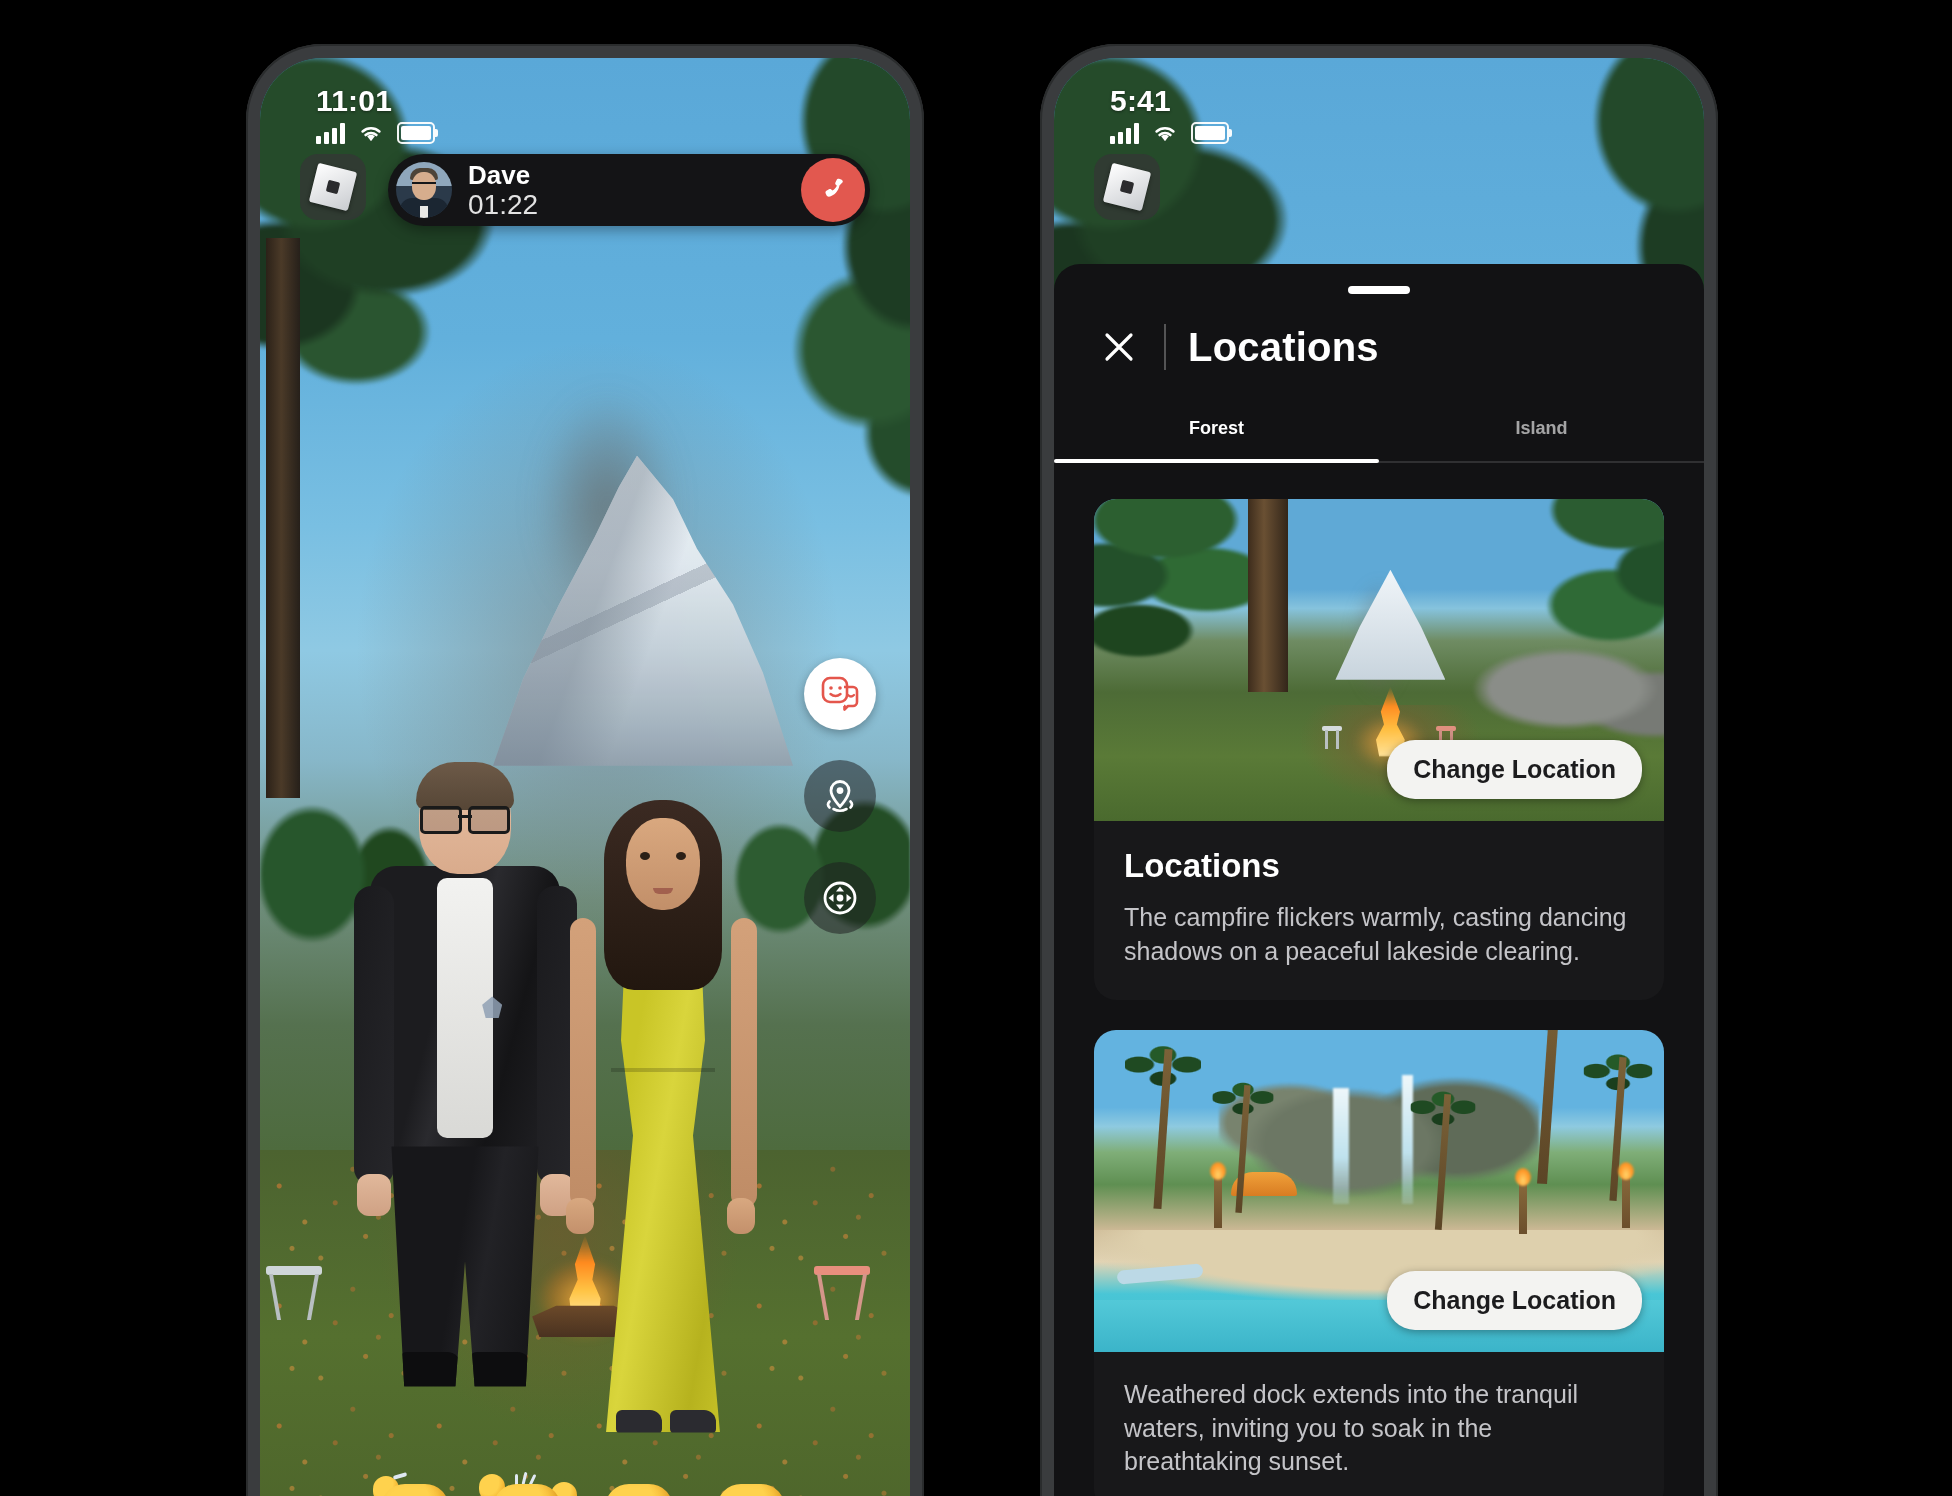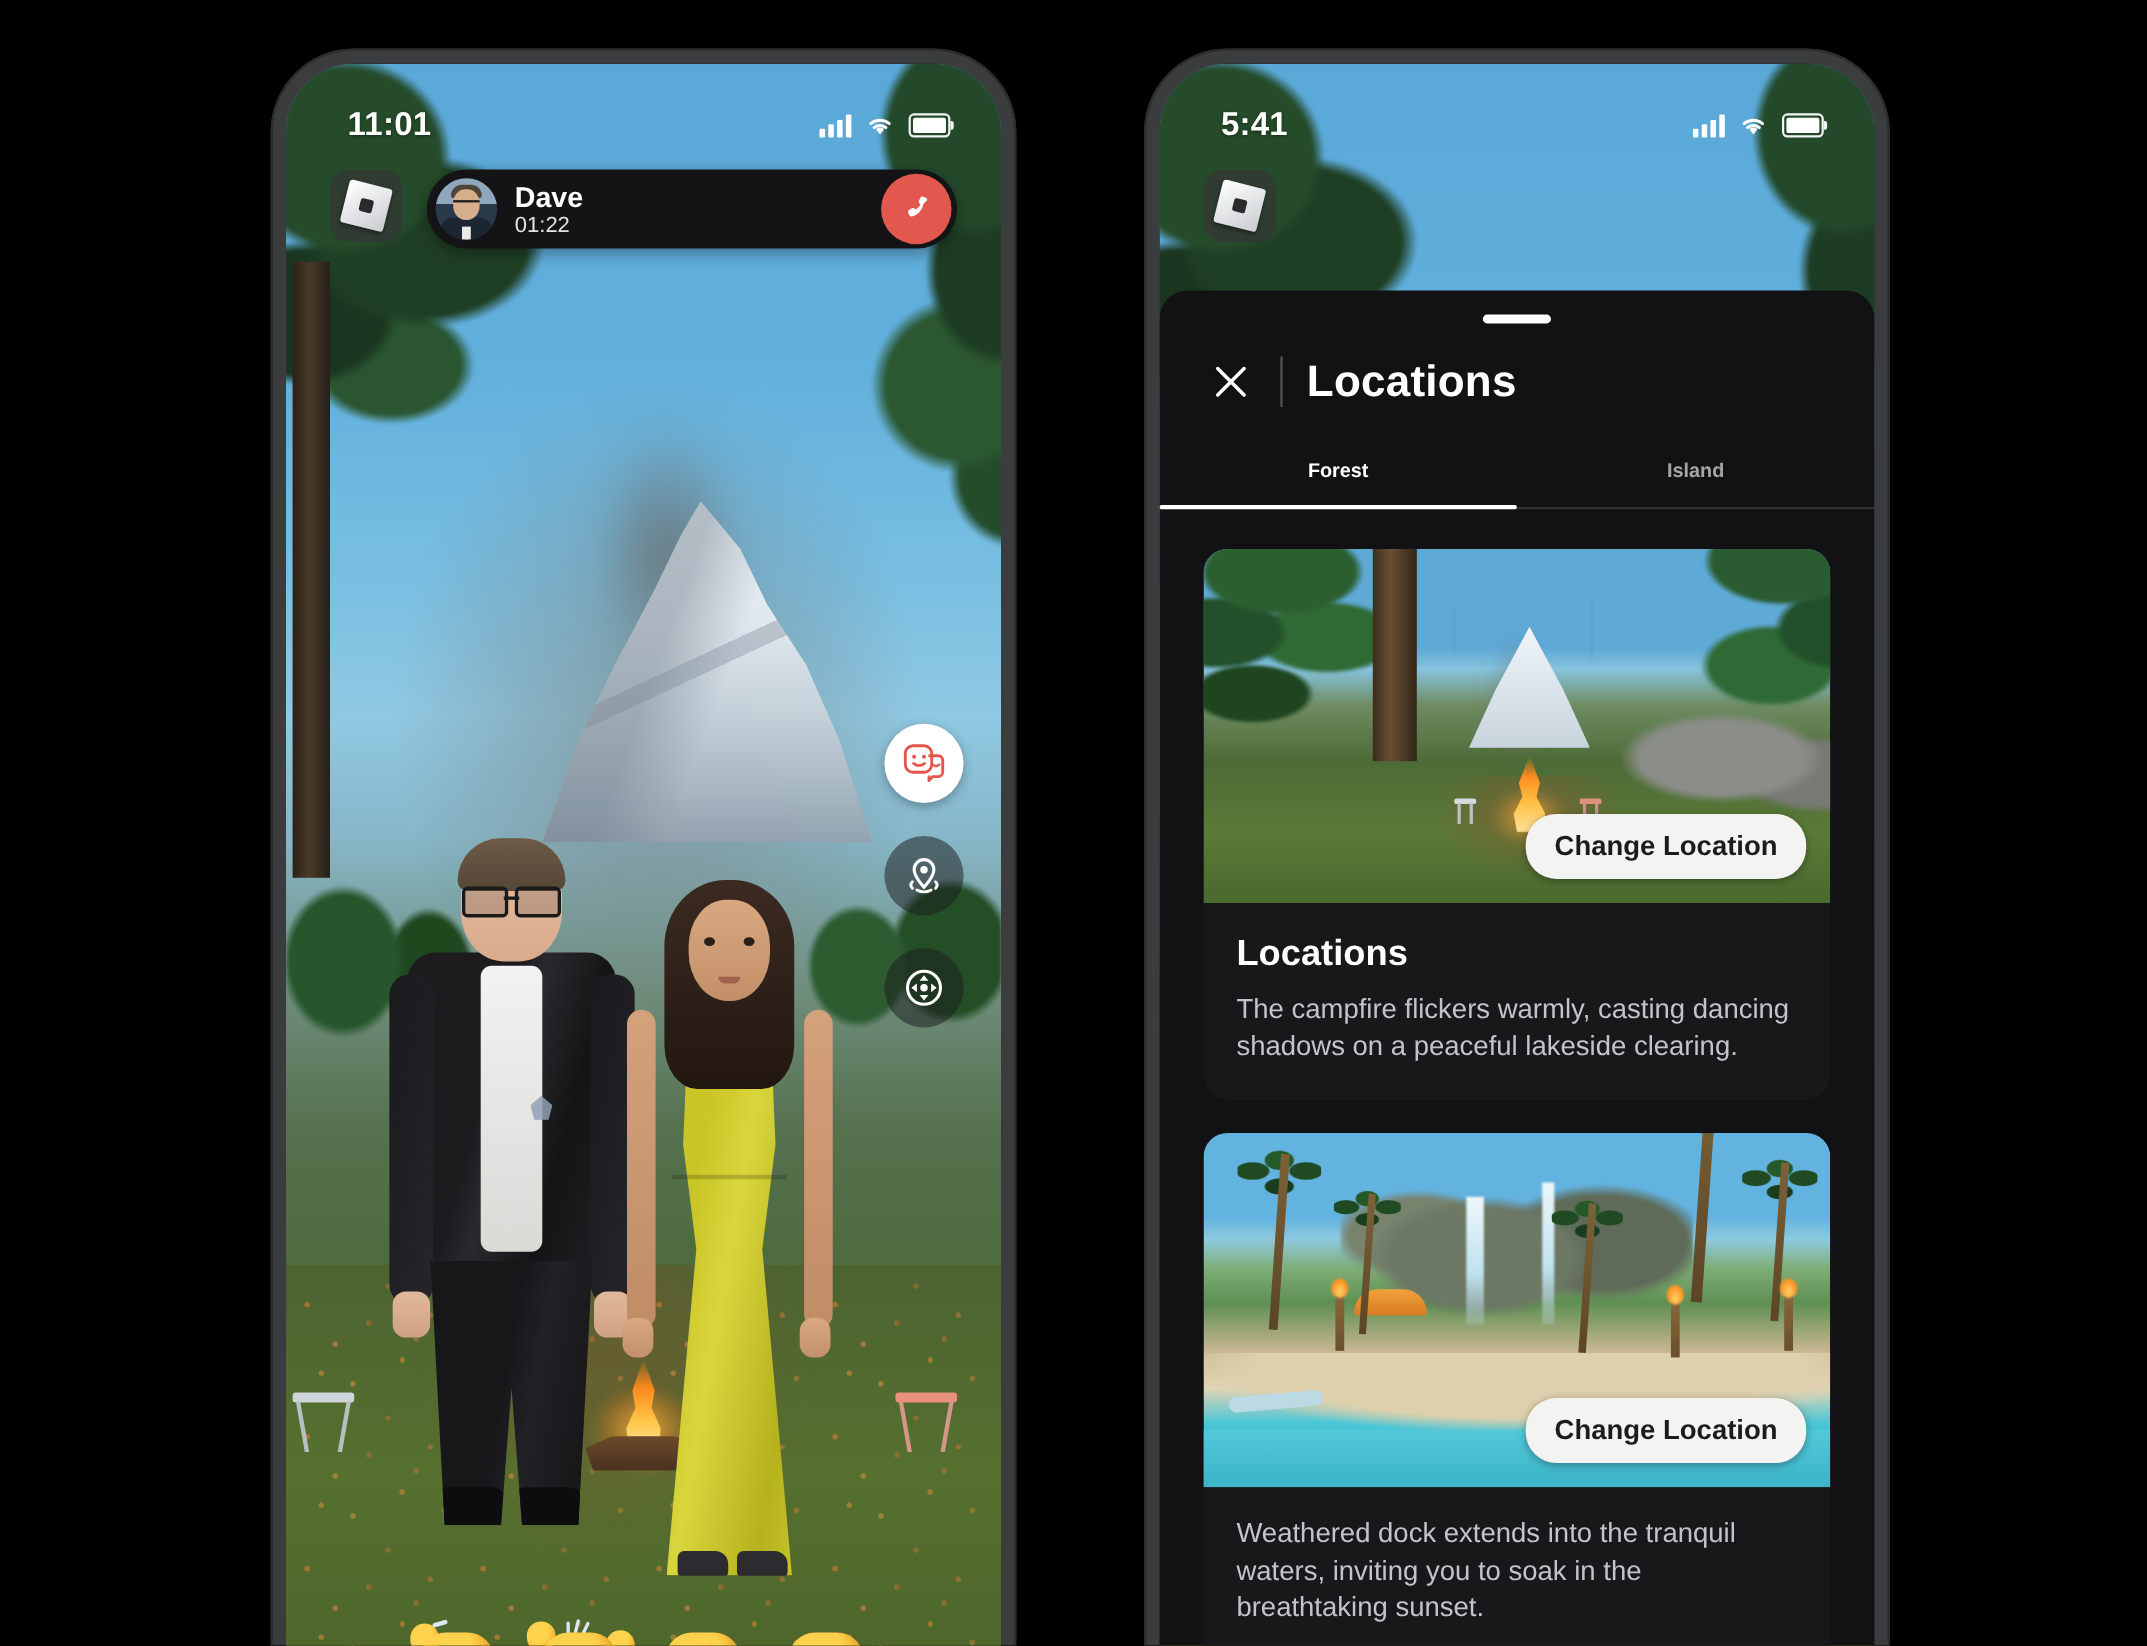--- a/index.html
+++ b/index.html
@@ -239,25 +239,26 @@
   .dress-seam { position:absolute; top:262px; left:50%; transform:translateX(-50%); width:104px; height:4px; background:rgba(0,0,0,.18); }
   .arm-f { position:absolute; top:112px; width:26px; height:290px; background:linear-gradient(to bottom,#d3a17a,#bf8c66); border-radius:14px; }
   .arm-f.l { left:4px; } .arm-f.r { right:4px; }
   .arm-f .hand { bottom:-26px; left:-4px; width:28px; height:36px; background:linear-gradient(to bottom,#d8a880,#c3906b); }
   .dshoe { position:absolute; bottom:-2px; width:46px; height:24px; background:#2b2b30; border-radius:6px 12px 5px 5px; }
   .dshoe.l { left:28px; } .dshoe.r { right:22px; }
 
   
   .statusbar {
     position: absolute; top: 0; left: 0; right: 0; height: 86px;
-    display: flex; align-items: center; justify-content: space-between;
+    display: flex; align-items: flex-start; justify-content: space-between;
     padding: 26px 46px 0 56px;
     box-sizing: border-box;
     z-index: 40;
     pointer-events: none;
+    flex-direction: column;
   }
   .sb-time {
     color: #fff; font-size: 30px; font-weight: 700; letter-spacing: .2px;
     text-shadow: 0 1px 3px rgba(0,0,0,.45);
   }
   .sb-icons { display:flex; align-items:center; gap:13px; }
   .cellular { display:flex; align-items:flex-end; gap:3px; height:22px; }
   .cellular i { display:block; width:5px; background:#fff; border-radius:1px; }
   .cellular i:nth-child(1){height:8px;} .cellular i:nth-child(2){height:12px;}
   .cellular i:nth-child(3){height:16px;} .cellular i:nth-child(4){height:21px;}
@@ -301,21 +302,21 @@
     overflow:hidden; position:relative;
     background: linear-gradient(to bottom, #8fa7bc 0 42%, #2b3a4a 42% 100%);
   }
   .caller-avatar .ca-head { position:absolute; left:50%; top:10px; transform:translateX(-50%); width:24px; height:28px; background:#d6ad8d; border-radius:46%; }
   .caller-avatar .ca-hair { position:absolute; left:50%; top:6px; transform:translateX(-50%); width:28px; height:12px; background:#4e4438; border-radius:14px 14px 3px 3px; }
   .caller-avatar .ca-glass { position:absolute; left:50%; top:20px; transform:translateX(-50%); width:24px; height:7px; border-top:2px solid #15171a; }
   .caller-avatar .ca-body { position:absolute; left:50%; bottom:0; transform:translateX(-50%); width:48px; height:20px; background:#1b2632; border-radius:12px 12px 0 0; }
   .caller-avatar .ca-collar { position:absolute; left:50%; bottom:0; transform:translateX(-50%); width:8px; height:12px; background:#e9e9e6; }
   .caller-meta { margin-left: 16px; display:flex; flex-direction:column; justify-content:center; gap:3px; flex:1 1 auto; min-width:0; }
   .caller-name { color:#fff; font-size:26px; font-weight:700; line-height:1; }
-  .caller-dur { color:#e3e3e3; font-size:20px; font-weight:500; line-height:1; }
+  .caller-dur { color:#e3e3e3; font-size:28px; font-weight:500; line-height:1; }
   .end-call {
     width: 64px; height: 64px; border-radius:50%;
     background:#e2584f; margin-right:5px; flex:0 0 auto;
     display:flex; align-items:center; justify-content:center;
   }
   .end-call svg { transform: rotate(133deg); }
 
   
   .fab-col { position:absolute; right: 34px; top: 600px; z-index:41; display:flex; flex-direction:column; gap:30px; align-items:center; }
   .fab { width:72px; height:72px; border-radius:50%; display:flex; align-items:center; justify-content:center; }

